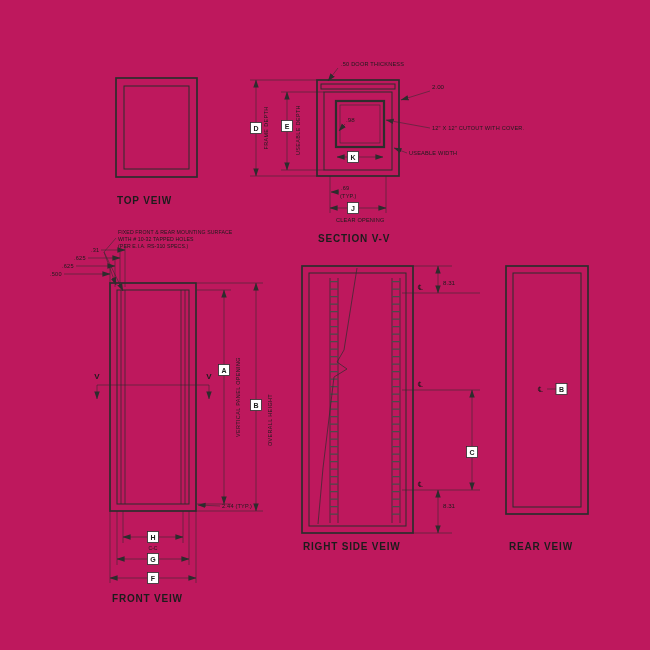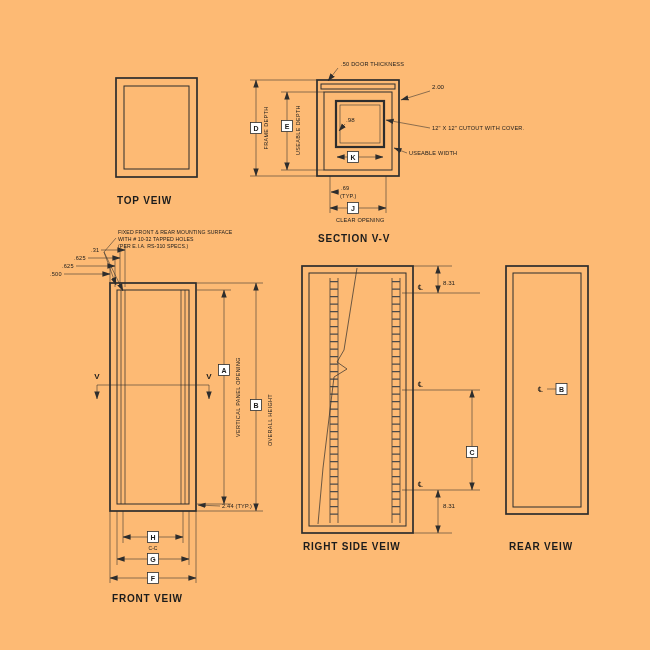--- a/index.html
+++ b/index.html
@@ -1,16 +1,16 @@
 <!DOCTYPE html>
 <html><head>
 <meta charset="utf-8">
 <style>
   html, body { margin:0; padding:0; background:#ffffff; }
-  .canvas { width:650px; height:650px; position:relative; background:#fdba74; }
+  .canvas { width:650px; height:650px; position:relative; background:#be185d; }
   svg { font-family:"Liberation Sans", sans-serif; }
   text { fill:#1c1c1c; }
   .ann  { font-size:5.6px; letter-spacing:0.2px; }
   .note { font-size:5.2px; letter-spacing:0.1px; }
   .dim  { font-size:6.2px; }
   .ltr  { font-size:7px; font-weight:bold; }
   .vtxt { font-size:5.4px; letter-spacing:0.4px; }
   .title{ font-size:10px; font-weight:bold; letter-spacing:0.8px; }
   .vlab { font-size:8px; font-weight:bold; }
   .cl   { font-size:7.5px; font-family:"DejaVu Sans", sans-serif; }

